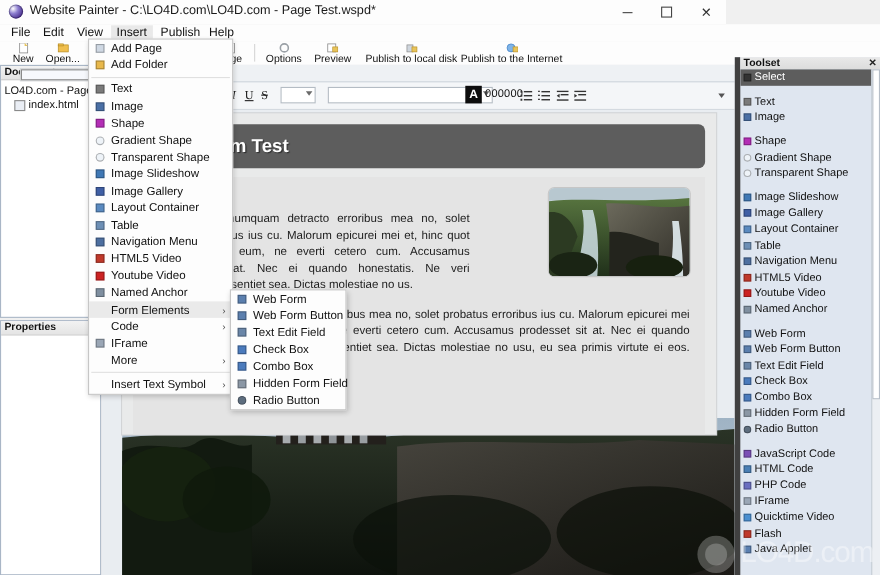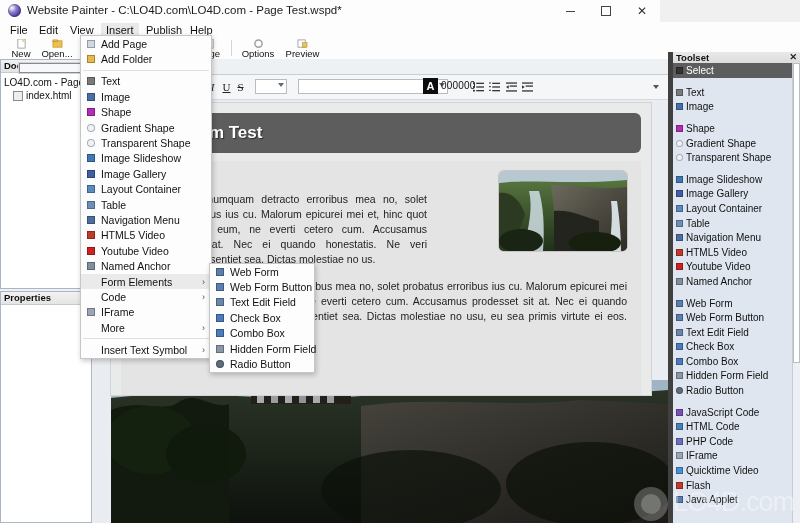--- a/index.html
+++ b/index.html
@@ -159,20 +159,34 @@
           <circle cx="6" cy="5" r="4" fill="none" stroke="#9aa0a6" stroke-width="1.6"></circle>
         </svg>
       <span class="lbl">Options</span>
     </div>
     <div class="tbtn" style="left:281px;width:43px">
       <svg class="tbico" viewBox="0 0 12 11">
           <rect x="1" y="1" width="8" height="8" fill="#fff" stroke="#8a8a8a" stroke-width=".8"></rect>
           <rect x="6" y="4" width="5" height="5" fill="#e8c45a" stroke="#b58a22" stroke-width=".6"></rect>
         </svg>
       <span class="lbl">Preview</span>
+    </div>
+    <div class="tbtn" style="left:326px;width:96px">
+      <svg class="tbico" viewBox="0 0 12 11">
+          <rect x="1" y="2" width="6" height="7" fill="#cfd6de" stroke="#8a8a8a" stroke-width=".7"></rect>
+          <rect x="6" y="4" width="5" height="5" fill="#e8c45a" stroke="#b58a22" stroke-width=".6"></rect>
+        </svg>
+      <span class="lbl">Publish to local disk</span>
+    </div>
+    <div class="tbtn" style="left:414px;width:102px">
+      <svg class="tbico" viewBox="0 0 12 11">
+          <circle cx="5" cy="5" r="4" fill="#7fb4e8" stroke="#3c7ec4" stroke-width=".7"></circle>
+          <rect x="7" y="4" width="5" height="5" fill="#e8c45a" stroke="#b58a22" stroke-width=".6"></rect>
+        </svg>
+      <span class="lbl">Publish to the Internet</span>
     </div>
   </div>
 
   <div class="docs-panel">
     <div class="panel-head">Documents</div>
     <div class="tree">
       <div class="tnode">
         <span class="tico page"></span>
         <span>LO4D.com - Page</span>
       </div>

